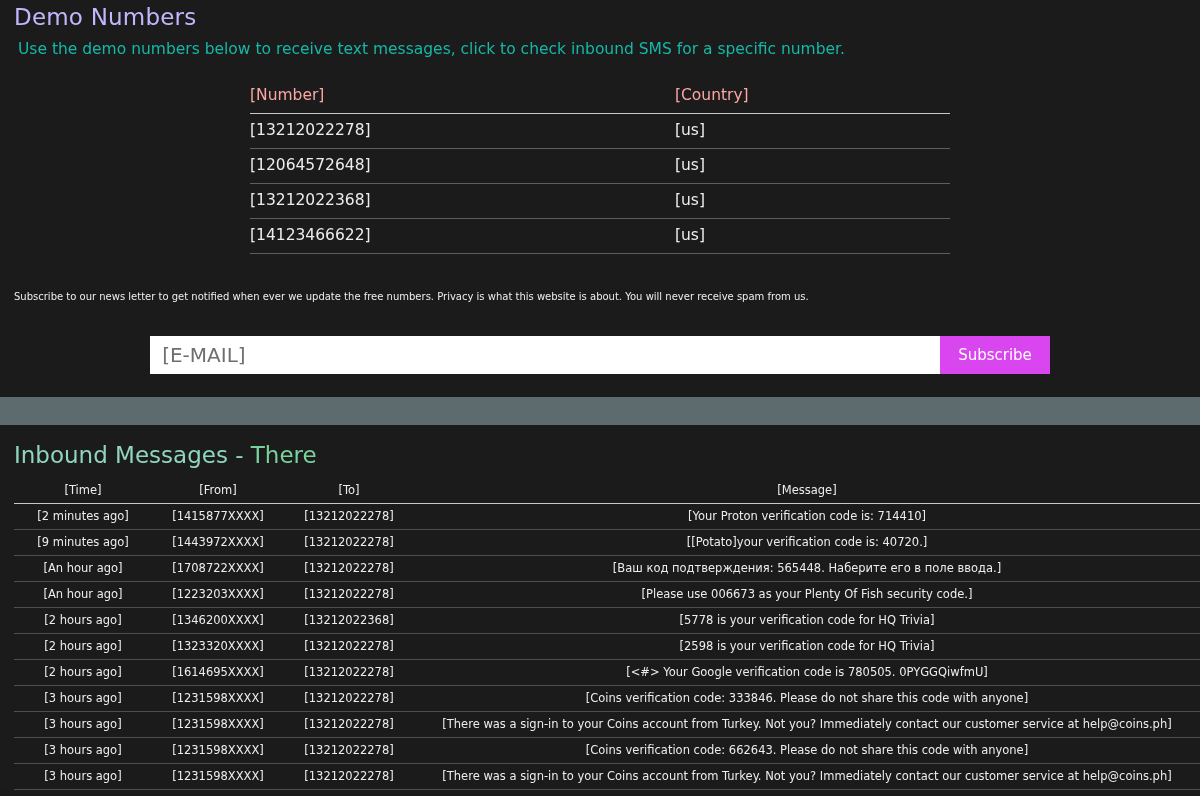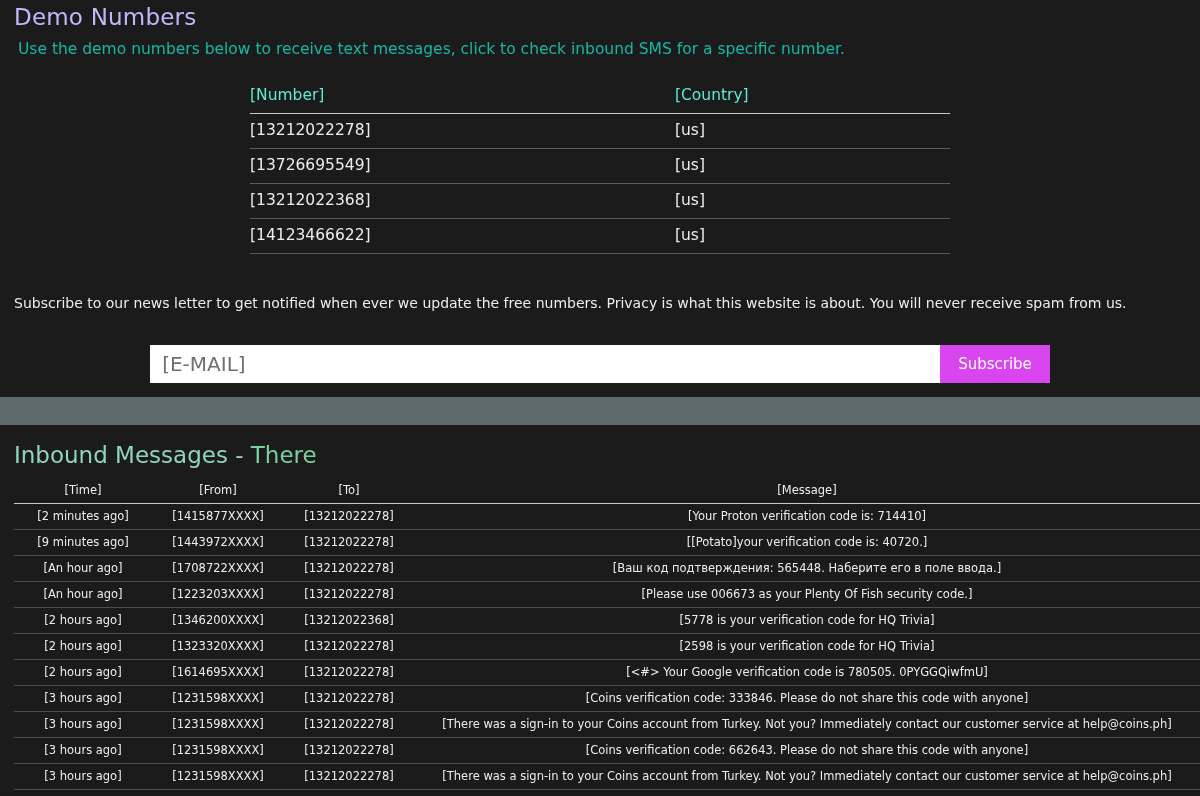--- a/index.html
+++ b/index.html
@@ -38,34 +38,34 @@
     width: 700px;
     border-collapse: collapse;
     color: #e9e9e9;
   }
   .num-table th {
     text-align: left;
     font-weight: 400;
     font-size: 15.5px;
     padding: 6px 4px 9px 0;
     border-bottom: 1px solid #c9c9c9;
-    color: #5eead4;
+    color: #fca5a5;
   }
   .num-table td {
     text-align: left;
     font-size: 15.5px;
     padding: 7px 0 9px 0;
     border-bottom: 1px solid #5e5e5e;
     color: #ededed;
   }
   .num-table th:first-child, .num-table td:first-child { width: 425px; }
 
   .news-text {
     color: #ededed;
-    font-size: 14px;
+    font-size: 10px;
     padding: 26px 6px 0 14px;
     line-height: 1.35;
   }
 
   .subscribe-row {
     display: flex;
     justify-content: center;
     margin-top: 32px;
   }
   .email-input {
@@ -154,21 +154,21 @@
           <th>[Number]</th>
           <th>[Country]</th>
         </tr>
       </thead>
       <tbody id="demo-rows">
           <tr>
             <td>[13212022278]</td>
             <td>[us]</td>
           </tr>
           <tr>
-            <td>[13726695549]</td>
+            <td>[12064572648]</td>
             <td>[us]</td>
           </tr>
           <tr>
             <td>[13212022368]</td>
             <td>[us]</td>
           </tr>
           <tr>
             <td>[14123466622]</td>
             <td>[us]</td>
           </tr>

